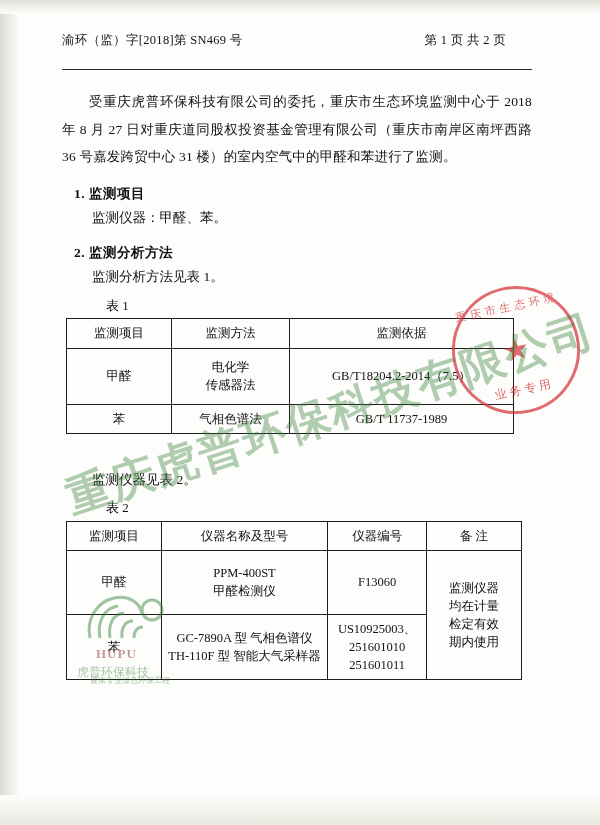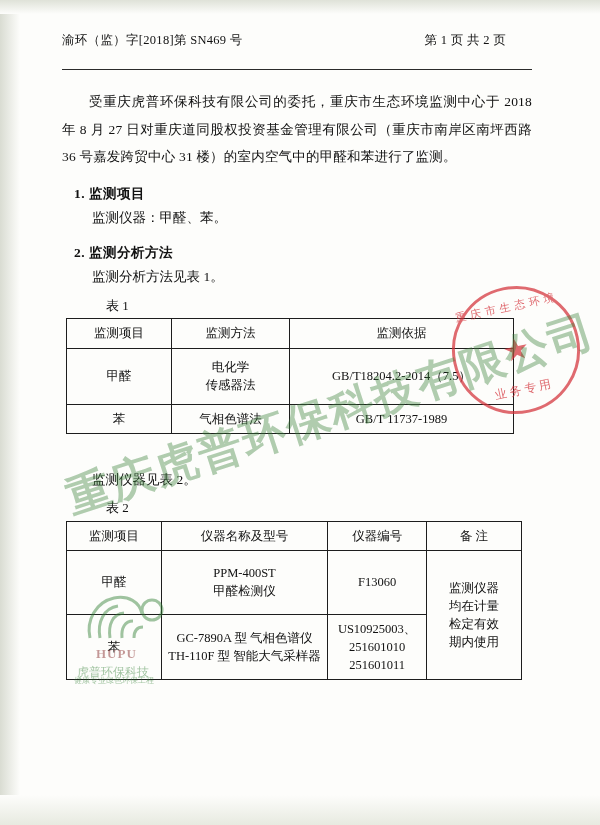--- a/index.html
+++ b/index.html
@@ -210,21 +210,21 @@
   .watermark-logo .logo-sub {
     position: absolute;
     left: 7px;
     top: 84px;
     font-size: 12px;
     color: #2f7d32;
     white-space: nowrap;
   }
   .watermark-logo .logo-sub2 {
     position: absolute;
-    left: 4px;
+    left: 20px;
     top: 95px;
     font-size: 8px;
     color: #2f7d32;
     white-space: nowrap;
     text-align: right;
   }
 </style>
 </head>
 <body>
 

